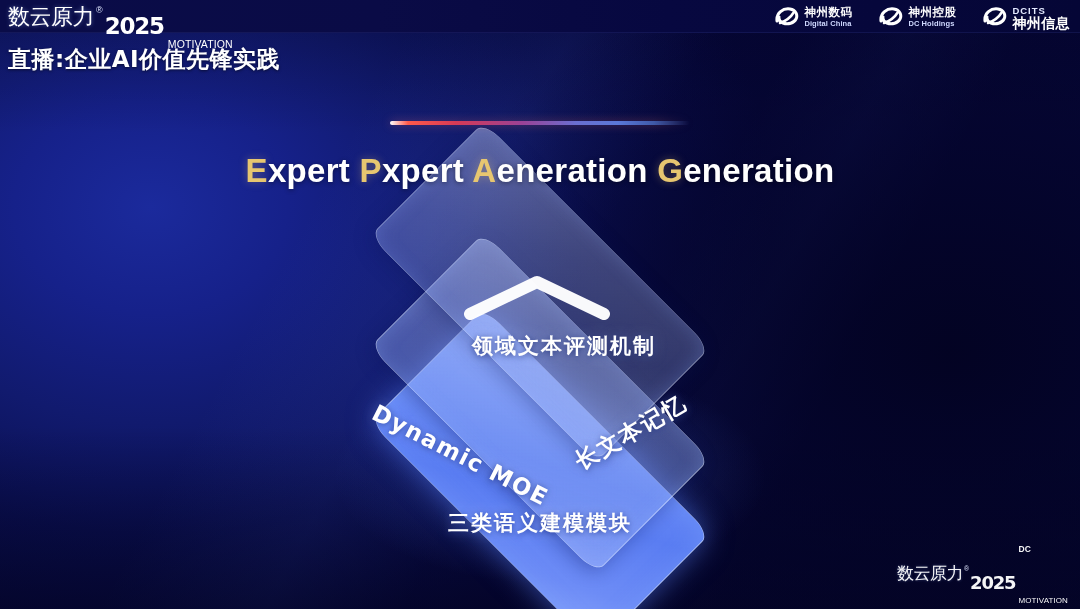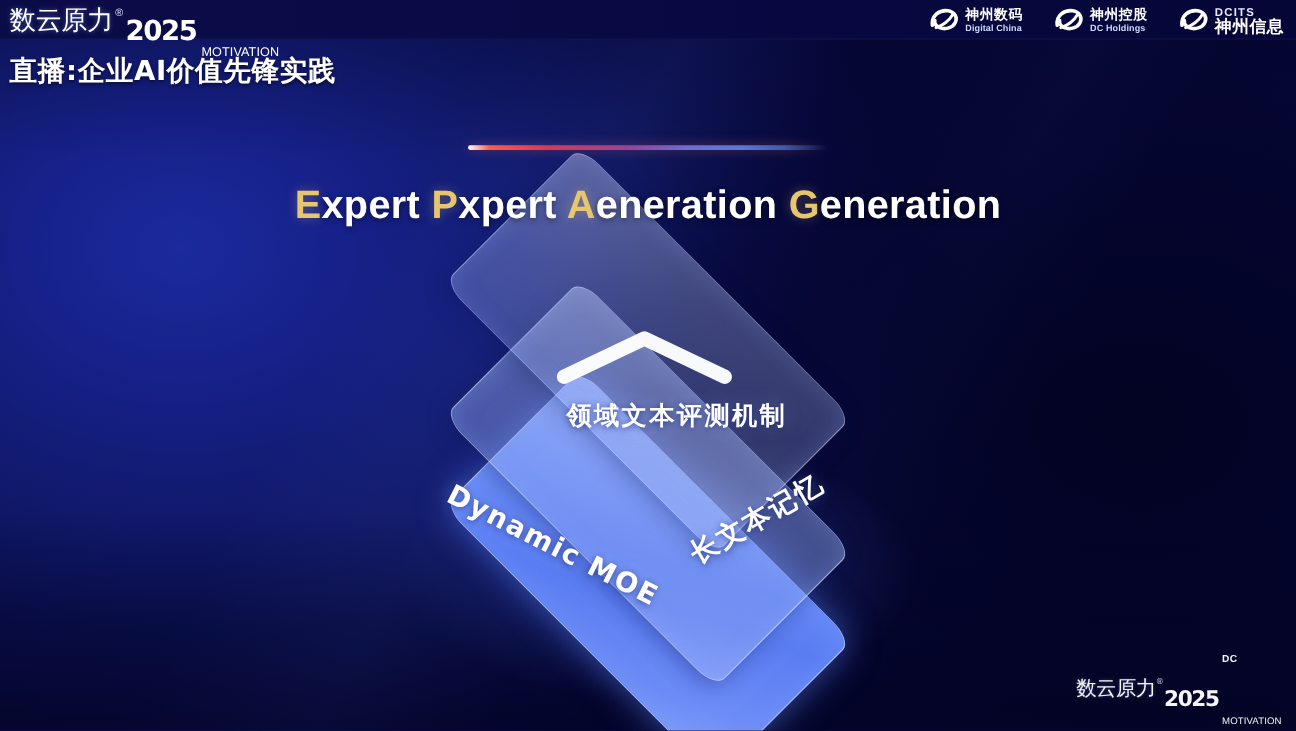--- a/index.html
+++ b/index.html
@@ -281,20 +281,21 @@
     <div class="layer lay-top"></div>
   </div>
 
   <svg id="chevron" width="150" height="50" viewBox="0 0 150 50">
     <path d="M8 42 L75 10 L142 42" fill="none" stroke="#ffffff" stroke-width="12" stroke-linecap="round" stroke-linejoin="round" opacity="0.97"></path>
   </svg>
 
   <div class="lbl" id="lbl-top">领域文本评测机制</div>
   <div class="lbl" id="lbl-moe">Dynamic MOE</div>
   <div class="lbl" id="lbl-mem">长文本记忆</div>
+  <div class="lbl" id="lbl-bot">三类语义建模模块</div>
 
   <div id="watermark">
     <span class="brand-cn">数云原力</span>
     <span class="brand-reg">®</span>
     <span class="brand-year">2025</span>
     <span class="brand-dc">
       <span class="d1">DC</span>
       <span class="d2">MOTIVATION</span>
     </span>
   </div>

